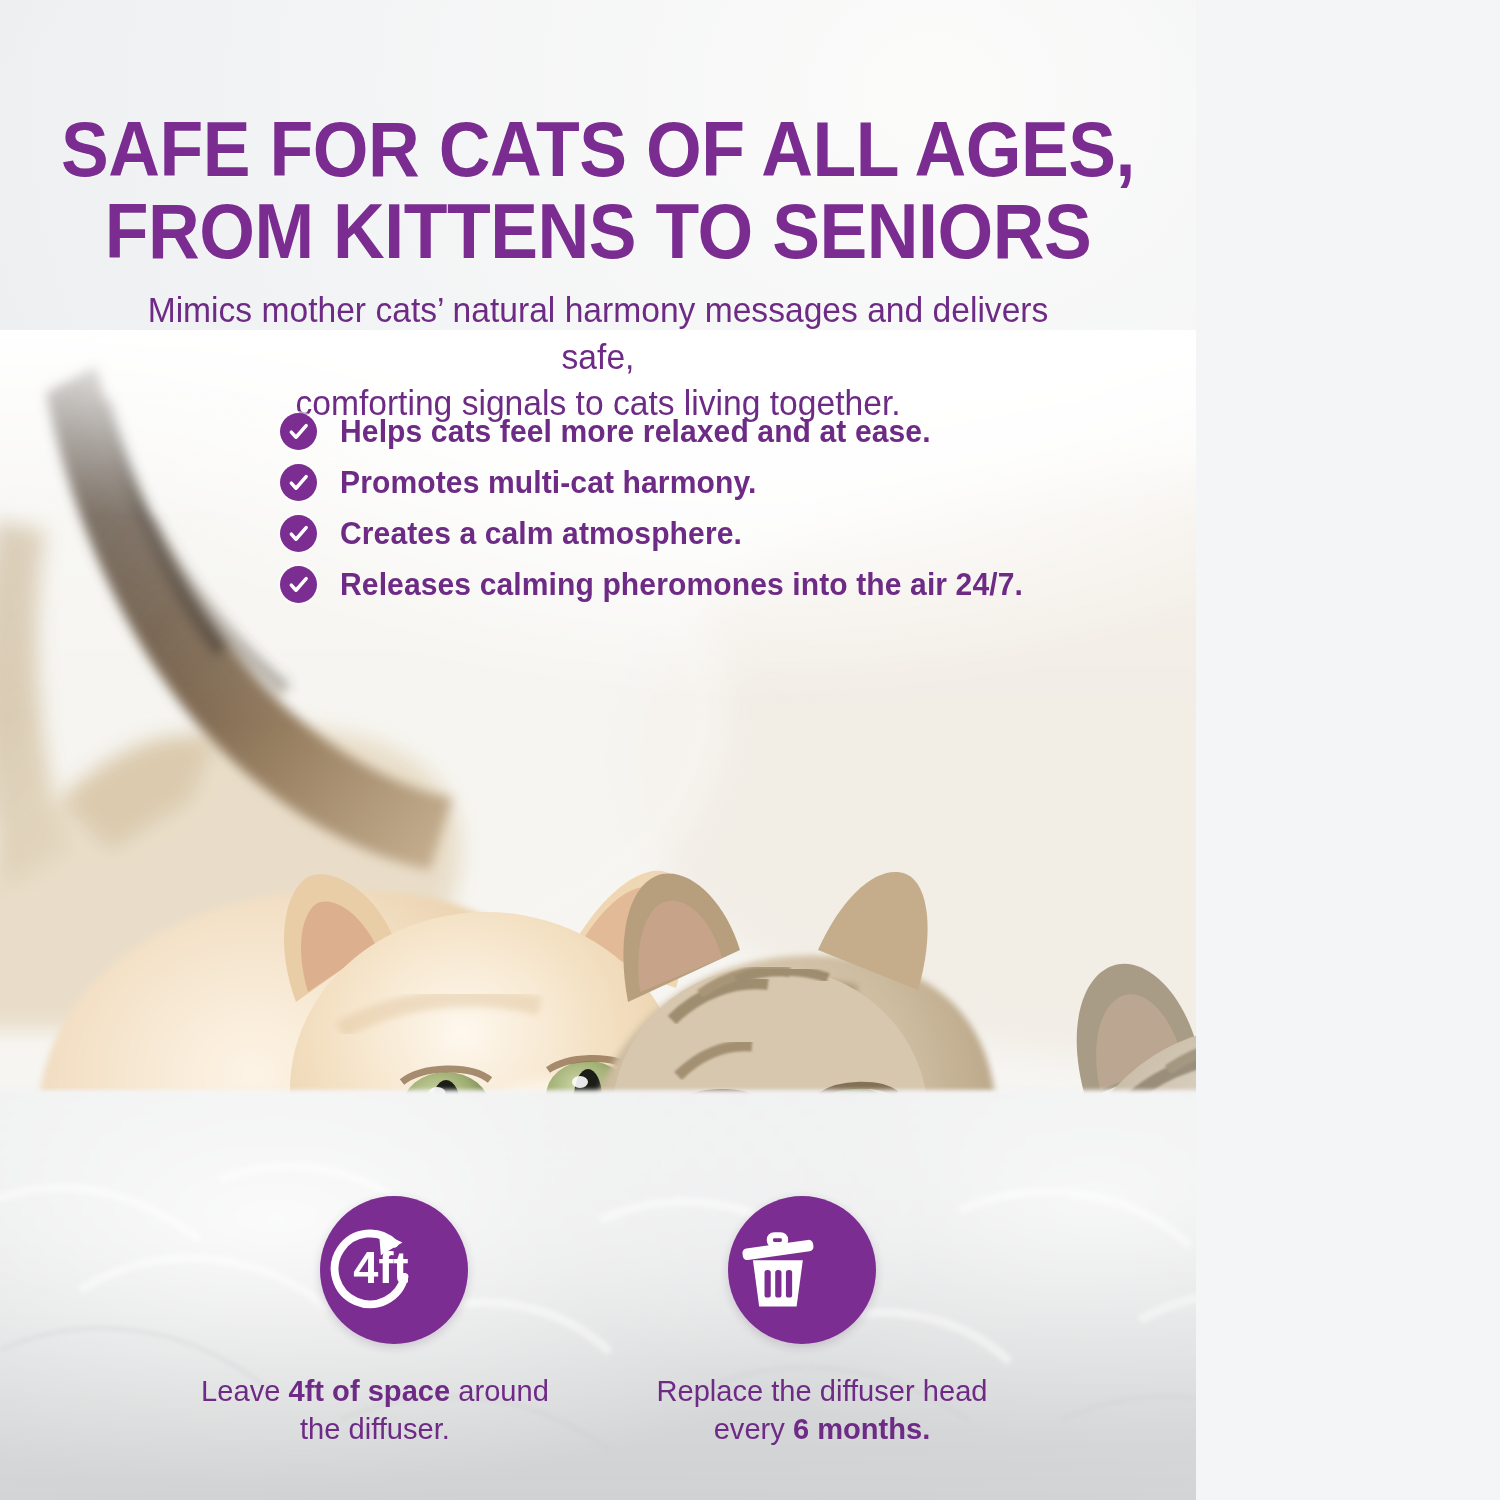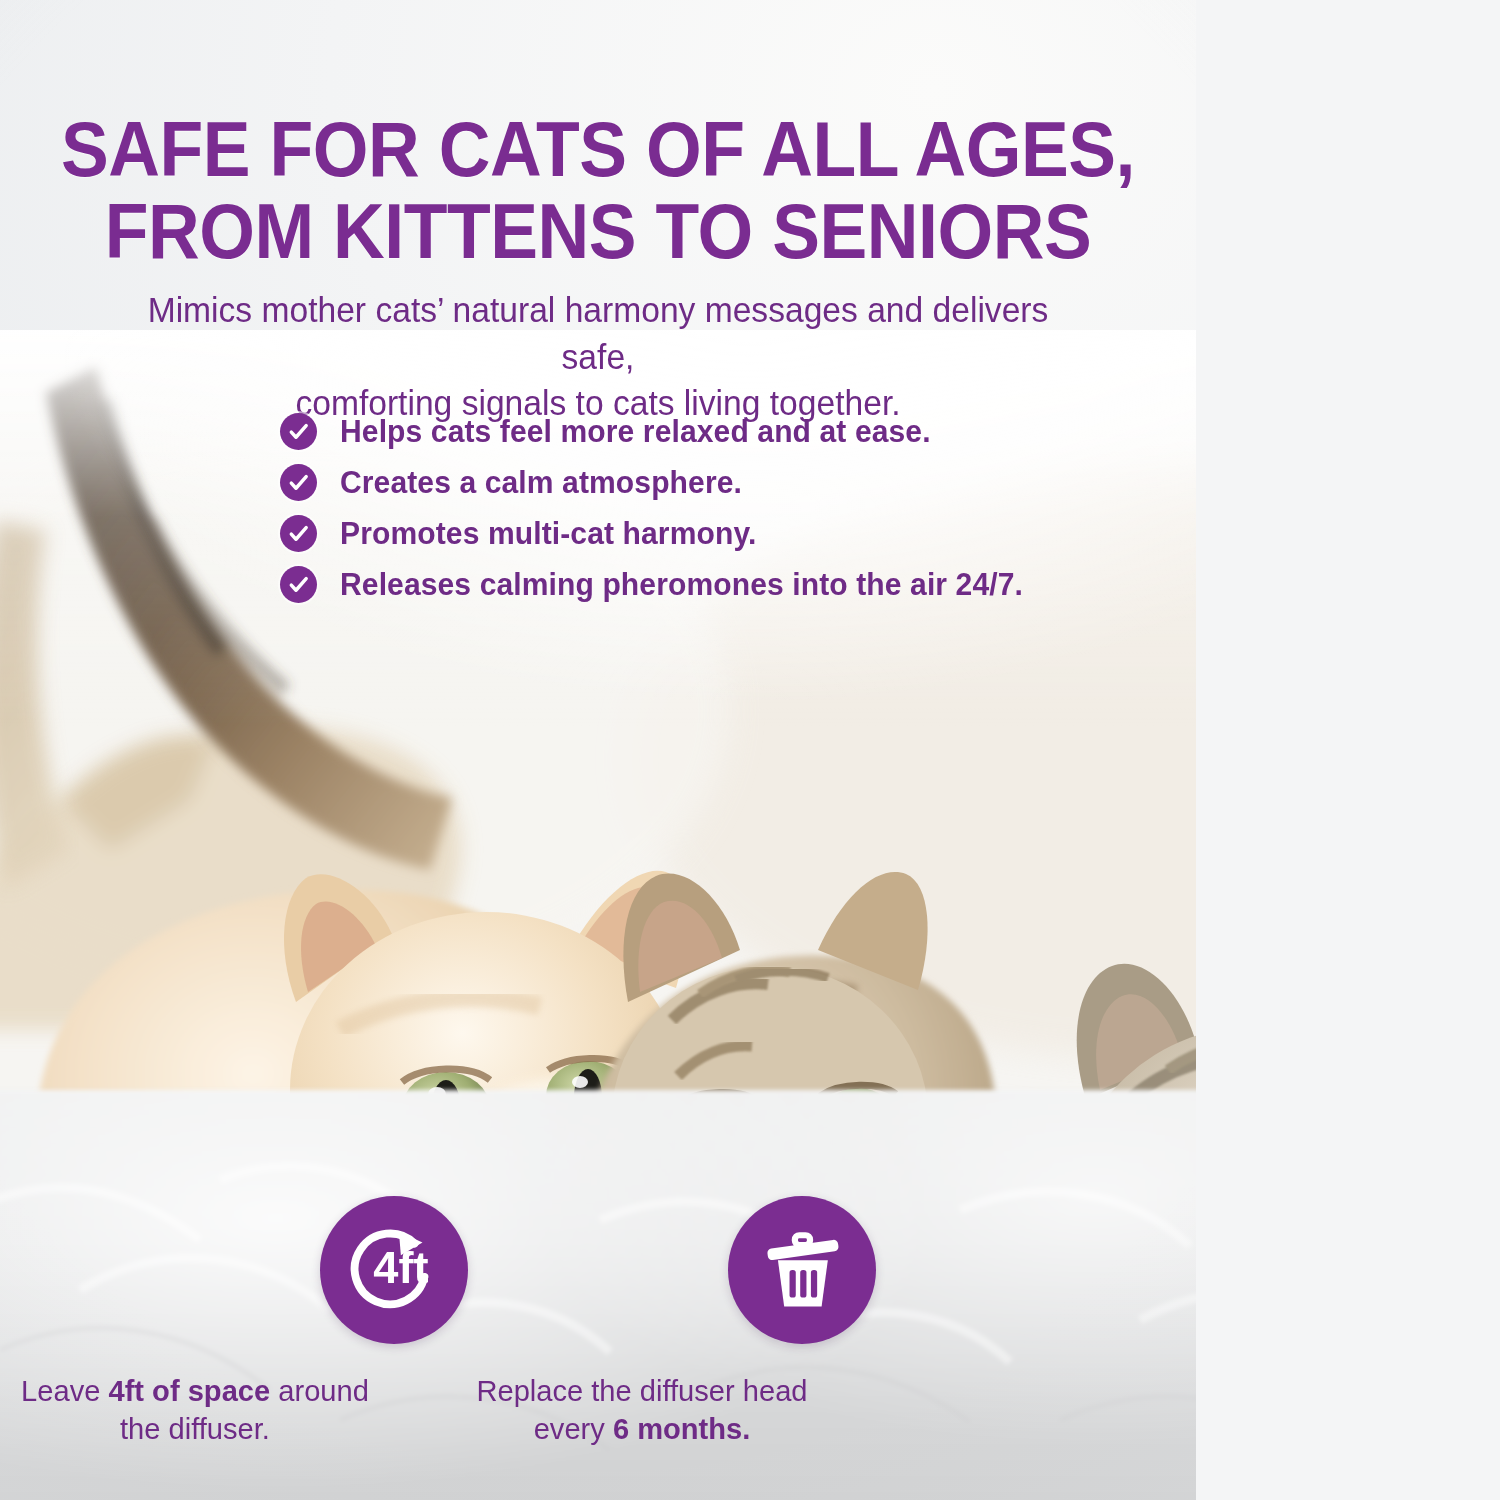--- a/index.html
+++ b/index.html
@@ -54,24 +54,24 @@
     flex:0 0 37px;display:flex;align-items:center;justify-content:center;
     box-shadow:0 0 0 2px rgba(255,255,255,.55);}
   .chk svg{display:block;}
   .btxt{margin-left:23px;color:#6e2b86;font-size:31px;font-weight:600;
     letter-spacing:.1px;white-space:nowrap;transform:scaleX(.97);transform-origin:0 50%;}
 
   
   .badges{position:absolute;left:0;right:0;top:1196px;}
   .badge-row{display:flex;justify-content:center;gap:260px;}
   .badge{width:148px;height:148px;border-radius:50%;background:#7b2d91;
-    display:flex;align-items:center;justify-content:center;
+    display:flex;align-items:center;
     box-shadow:0 3px 10px rgba(60,30,80,.18);}
   .captions{position:absolute;left:0;right:0;top:1372px;
-    display:flex;justify-content:flex-start;gap:57px;}
+    display:flex;justify-content:center;gap:57px;}
   .cap{width:390px;text-align:center;color:#6e2b86;font-size:30px;
     line-height:1.28;font-weight:400;transform:scaleX(.97);}
   .cap b{font-weight:700;}
 </style>
 </head>
 <body>
 
 <div class="stage">
 
   <div class="bg-base"></div>
@@ -389,29 +389,29 @@
           </svg>
       </span>
       <span class="btxt">Helps cats feel more relaxed and at ease.</span>
     </li>
     <li class="bullet">
       <span class="chk">
         <svg width="23" height="23" viewBox="0 0 24 24">
             <path d="M4.5 12.6 L9.4 18 L20 5.8" stroke="#ffffff" stroke-width="3.6" fill="none" stroke-linecap="round" stroke-linejoin="round"></path>
           </svg>
       </span>
-      <span class="btxt">Creates a calm atmosphere.</span>
+      <span class="btxt">Promotes multi-cat harmony.</span>
     </li>
     <li class="bullet">
       <span class="chk">
         <svg width="23" height="23" viewBox="0 0 24 24">
             <path d="M4.5 12.6 L9.4 18 L20 5.8" stroke="#ffffff" stroke-width="3.6" fill="none" stroke-linecap="round" stroke-linejoin="round"></path>
           </svg>
       </span>
-      <span class="btxt">Promotes multi-cat harmony.</span>
+      <span class="btxt">Creates a calm atmosphere.</span>
     </li>
     <li class="bullet">
       <span class="chk">
         <svg width="23" height="23" viewBox="0 0 24 24">
             <path d="M4.5 12.6 L9.4 18 L20 5.8" stroke="#ffffff" stroke-width="3.6" fill="none" stroke-linecap="round" stroke-linejoin="round"></path>
           </svg>
       </span>
       <span class="btxt">Releases calming pheromones into the air 24/7.</span>
     </li>
   </ul>

